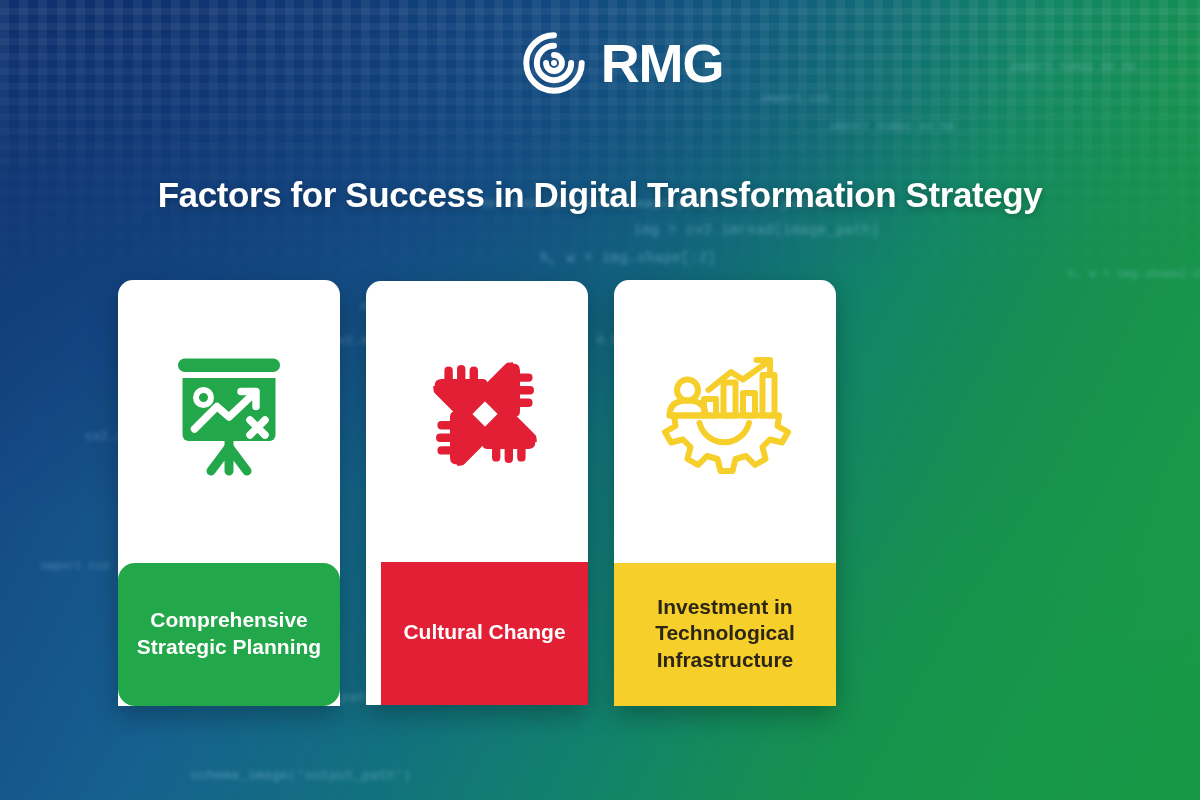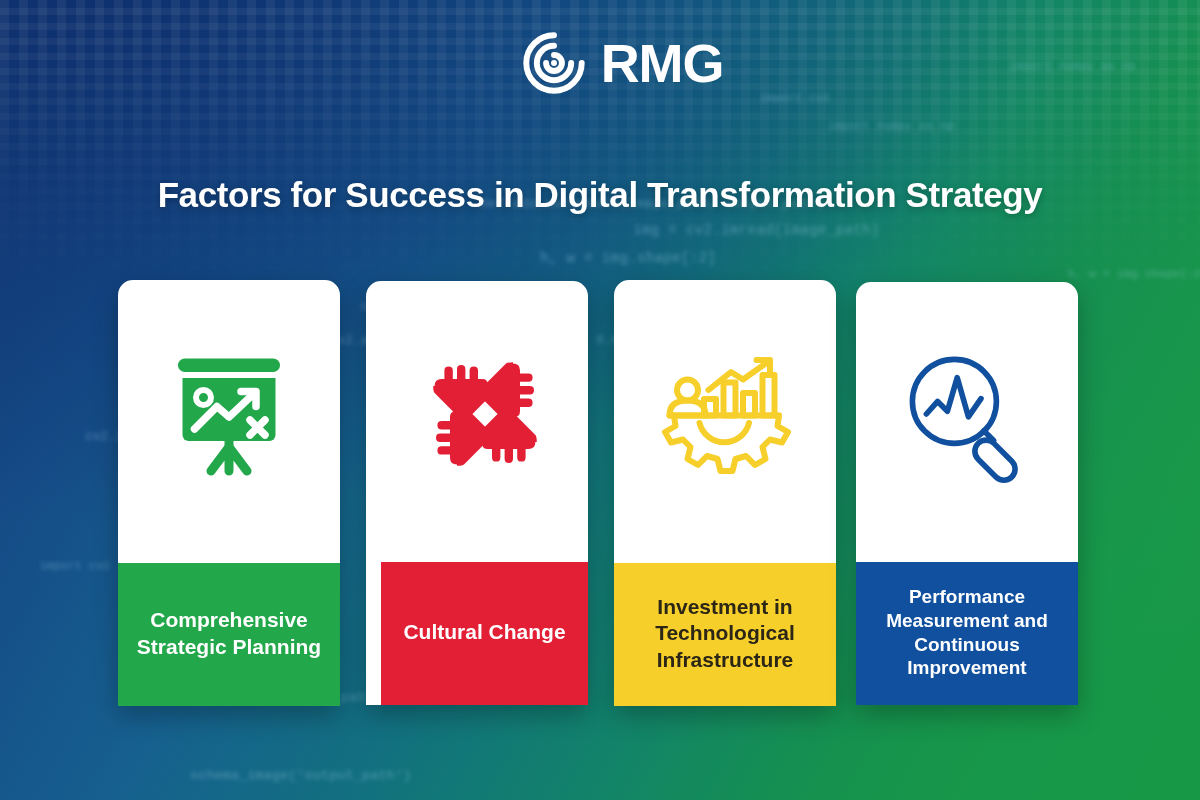--- a/index.html
+++ b/index.html
@@ -140,21 +140,21 @@
   .card-band {
     flex: 0 0 auto;
     display: flex;
     align-items: center;
     justify-content: center;
     text-align: center;
     padding: 10px 8px 12px;
     font-weight: bold;
     line-height: 1.25;
   }
-  .band-1 { background: #22a84a; color: #ffffff; height: 143px; font-size: 21px; }
+  .band-1 { background: #22a84a; color: #ffffff; height: 143px; font-size: 21px; border-radius: 17px; }
   .band-2 { background: #e21f35; color: #ffffff; height: 143px; font-size: 21px; }
   .band-3 { background: #f6cf2a; color: #2b2616; height: 143px; font-size: 21px; }
   .band-4 { background: #11509e; color: #ffffff; height: 143px; font-size: 19px; }
 </style>
 </head>
 <body>
 
 <div id="stage">
 
   <div id="bg-blue-wash"></div>
@@ -248,30 +248,15 @@
             <path d="M33 56 a17 17 0 0 0 33 0"></path>
             <path d="M86 51 l-1 7 l7 4 l-4 7 l-8 -2 l-5 5 l2 8 l-7 4 l-6 -6 l-7 2 l-2 8 l-8 0 l-2 -8 l-7 -2 l-6 6 l-7 -4 l2 -8 l-5 -5 l-8 2 l-4 -7 l7 -4 l-1 -7"></path>
           </g>
         </svg>
       </div>
       <div class="card-band band-3">
         <span>Investment in Technological Infrastructure</span>
       </div>
     </div>
 
-    <div class="card card-4">
-      <div class="card-icon-area">
-        <svg width="140" height="140" viewBox="0 0 100 100" aria-hidden="true">
-          <g fill="none" stroke="#11509e" stroke-width="4" stroke-linecap="round" stroke-linejoin="round">
-            <circle cx="41" cy="41" r="30"></circle>
-            <polyline points="21,50 29,41 36,48 43,24 51,52 60,39"></polyline>
-            <path d="M62 62 l7 7"></path>
-            <rect x="62" y="66" width="16" height="34" rx="8" transform="rotate(-45 70 83)"></rect>
-          </g>
-        </svg>
-      </div>
-      <div class="card-band band-4">
-        <span>Performance Measurement and Continuous Improvement</span>
-      </div>
-    </div>
 
   </div>
 </div>
 
 </body></html>

